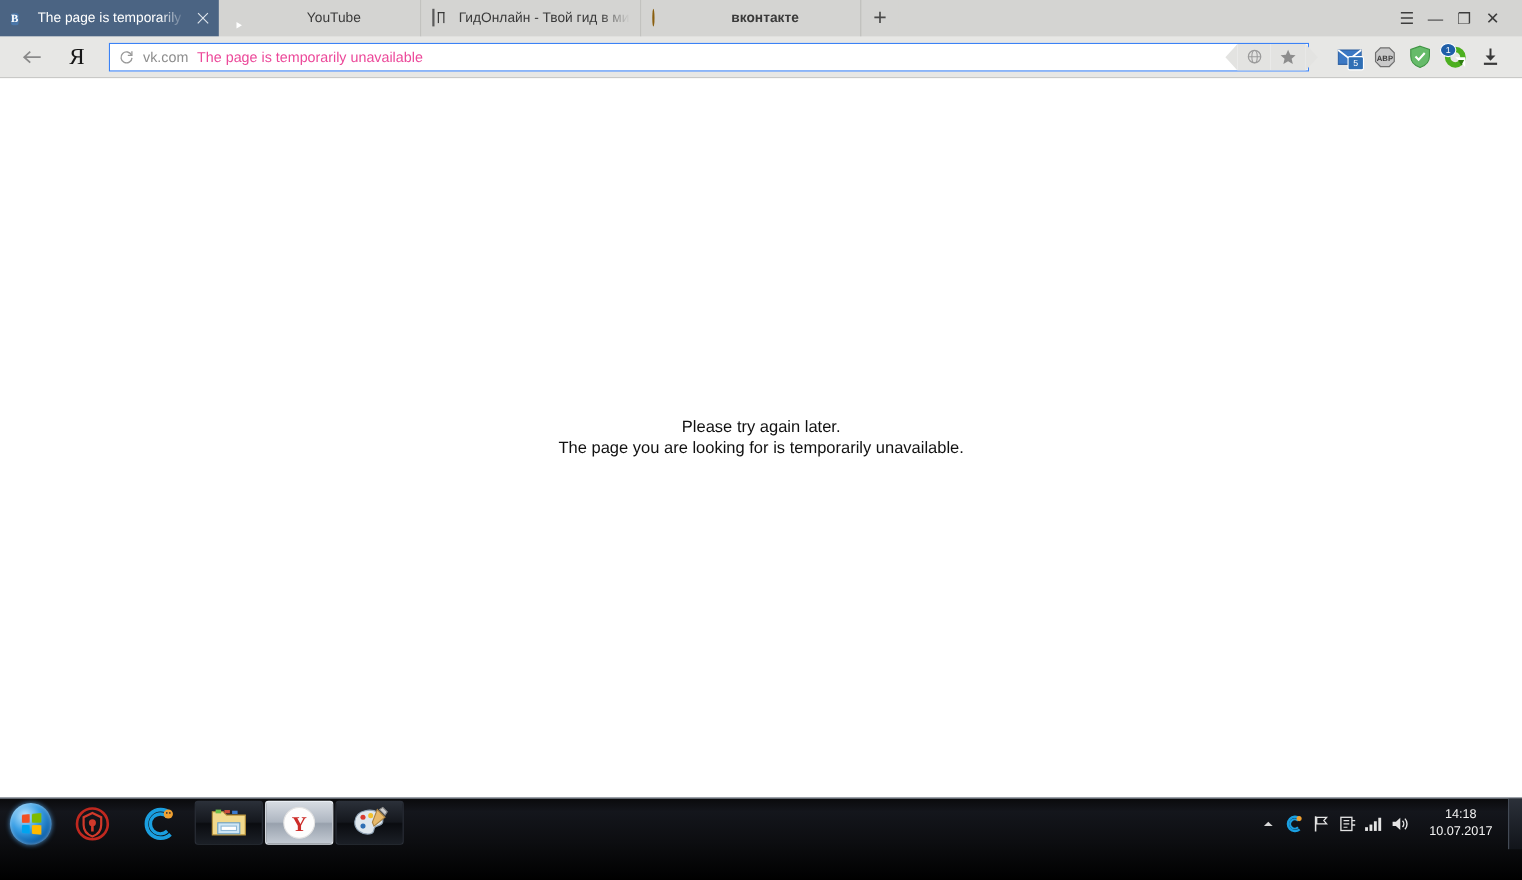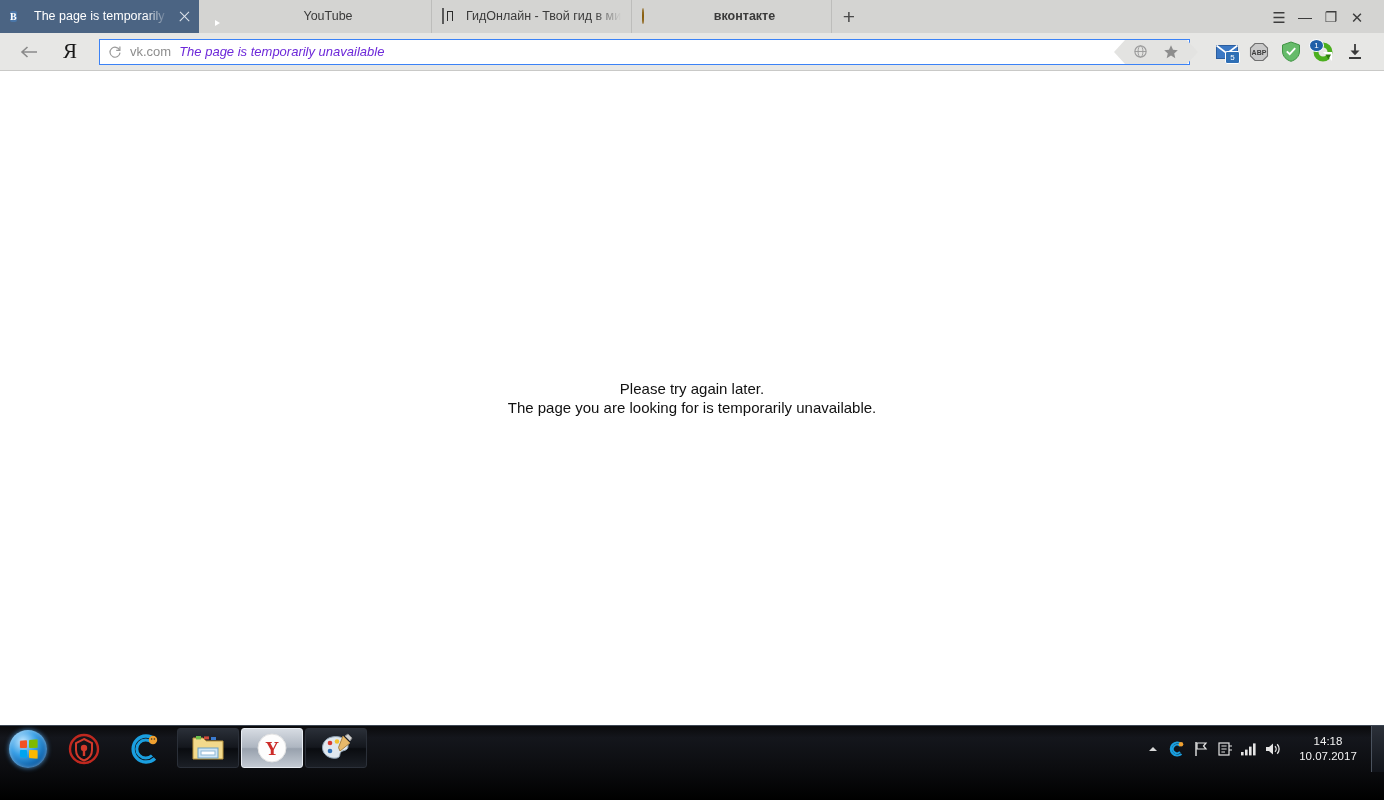--- a/index.html
+++ b/index.html
@@ -221,26 +221,25 @@
     display: flex; align-items: center; justify-content: center;
     flex: 0 0 30px;
   }
   #omnibox-host {
     color: #8d8d8d;
     font-size: 13px;
     margin-right: 8px;
     white-space: nowrap;
   }
   #omnibox-title {
-    color: #6d28d9;
+    color: #ec4899;
     font-size: 13px;
     white-space: nowrap;
     overflow: hidden;
     flex: 1 1 auto;
-    font-style: italic;
   }
   #omnibox-actions {
     display: flex;
     align-items: center;
     height: 24px;
     flex: 0 0 auto;
     padding-right: 2px;
   }
   #turbo-icon-wrap {
     width: 30px; height: 24px;
@@ -422,21 +421,21 @@
   <div id="tab-strip">
 
     <div class="tab active" style="width:199px;">
       <span class="tab-favicon">
         <span class="fav-vk">B</span>
       </span>
       <span class="tab-title">The page is temporarily u</span>
       <span class="tab-close"></span>
     </div>
 
-    <div class="tab inactive centered" style="width:233px;align-items:flex-end;">
+    <div class="tab inactive centered" style="width:184px;align-items:flex-end;">
       <span class="tab-favicon">
         <span class="fav-youtube"></span>
       </span>
       <span class="tab-title">YouTube</span>
     </div>
 
     <div class="tab inactive" style="width:200px;">
       <span class="tab-favicon">
         <span class="fav-gid"></span>
       </span>

